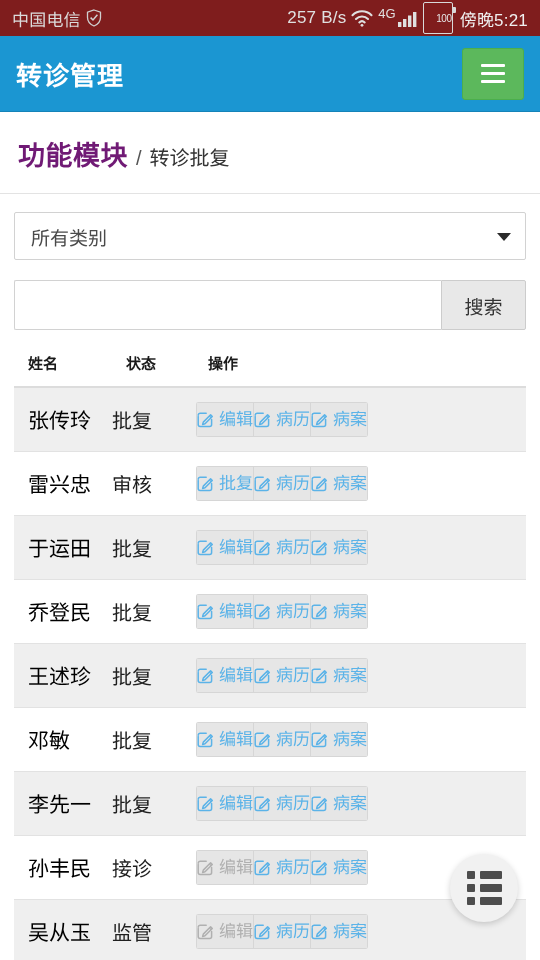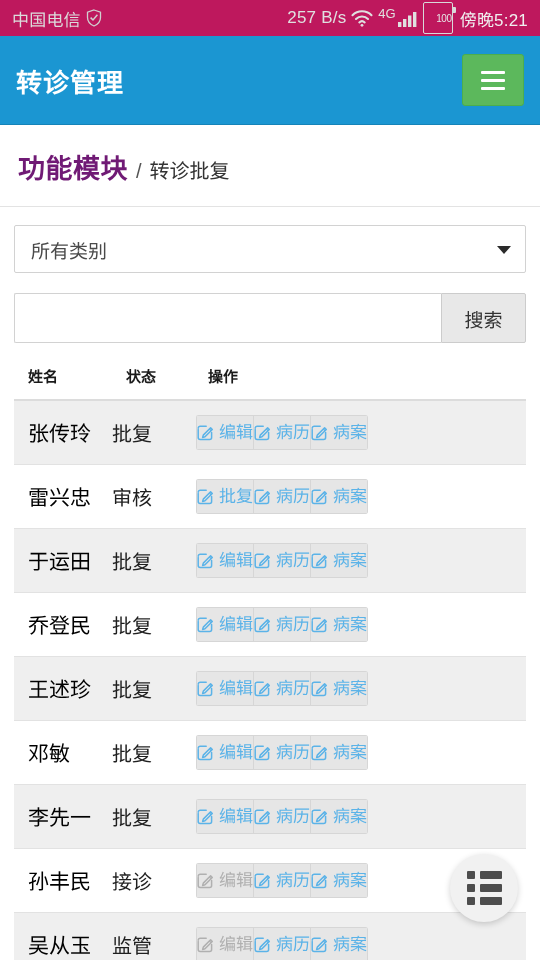--- a/index.html
+++ b/index.html
@@ -17,21 +17,21 @@
     position: relative;
     width: 540px;
     height: 960px;
     overflow: hidden;
     background: #ffffff;
   }
 
   
   .status-bar {
     height: 36px;
-    background: #be185d;
+    background: #7f1d1d;
     color: #e8e8e8;
     display: flex;
     align-items: center;
     padding: 0 12px;
     font-size: 17px;
     letter-spacing: 0.2px;
   }
   .status-left {
     display: flex;
     align-items: center;
@@ -81,21 +81,21 @@
     position: absolute;
     right: -4px; top: 4px;
     width: 2.5px; height: 6px;
     background: #d9d9d9;
     border-radius: 0 1px 1px 0;
   }
   .clock { font-size: 17px; color: #f0f0f0; margin-left: 2px; }
 
   
   .app-bar {
-    height: 89px;
+    height: 76px;
     background: #1b96d2;
     display: flex;
     align-items: center;
     padding: 0 16px;
     border-bottom: 1px solid #1583b8;
   }
   .app-title {
     color: #ffffff;
     font-size: 26px;
     font-weight: bold;

